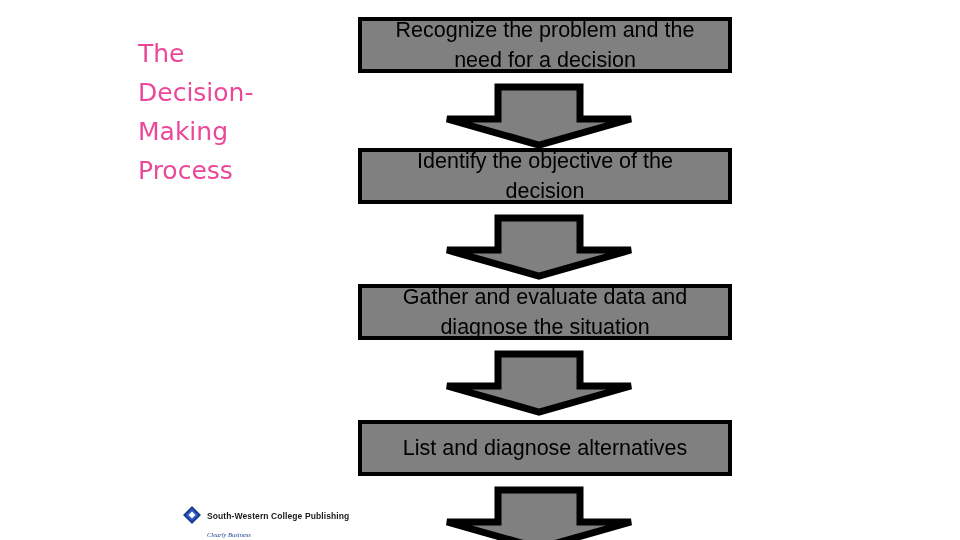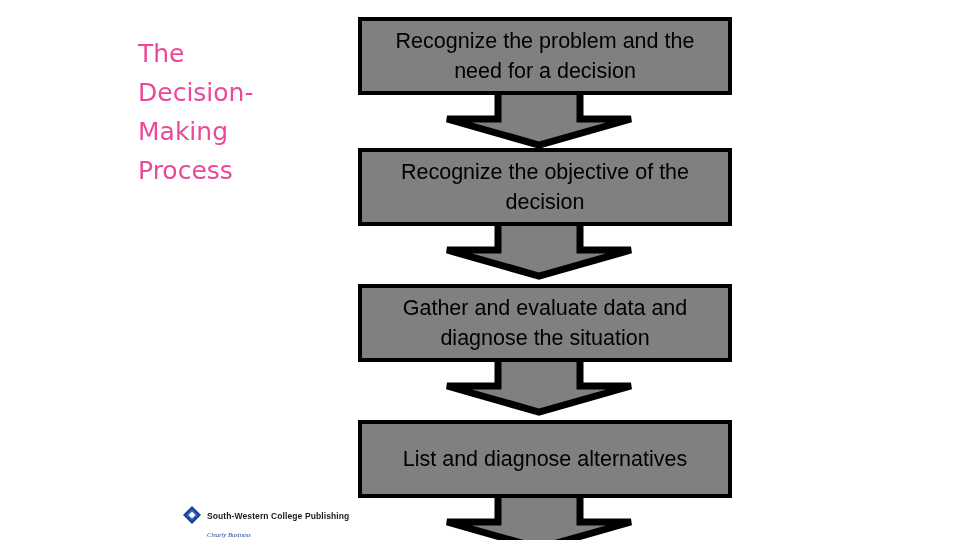--- a/index.html
+++ b/index.html
@@ -51,21 +51,21 @@
     left: 0px;
     width: 374px;
     box-sizing: border-box;
   }
 
   .step-box {
     position: absolute;
     left: 0px;
     top: 0px;
     width: 374px;
-    height: 78px;
+    height: 56px;
     box-sizing: border-box;
     background: #808080;
     border: 4px solid #000000;
     display: flex;
     align-items: center;
     justify-content: center;
     text-align: center;
     z-index: 2;
   }
 
@@ -148,21 +148,21 @@
       </div>
       <div class="step-arrow">
         <svg viewBox="0 0 196 60" xmlns="http://www.w3.org/2000/svg">
           <polygon points="57,0 139,0 139,32 190,32 98,58 6,32 57,32" fill="#808080" stroke="#000000" stroke-width="7" stroke-linejoin="miter"></polygon>
         </svg>
       </div>
     </div>
 
     <div class="step" style="top:148px;">
       <div class="step-box">
-        <span class="step-label">Recognize the objective of the decision</span>
+        <span class="step-label">Identify the objective of the decision</span>
       </div>
       <div class="step-arrow">
         <svg viewBox="0 0 196 60" xmlns="http://www.w3.org/2000/svg">
           <polygon points="57,0 139,0 139,32 190,32 98,58 6,32 57,32" fill="#808080" stroke="#000000" stroke-width="7" stroke-linejoin="miter"></polygon>
         </svg>
       </div>
     </div>
 
     <div class="step" style="top:284px;">
       <div class="step-box">

